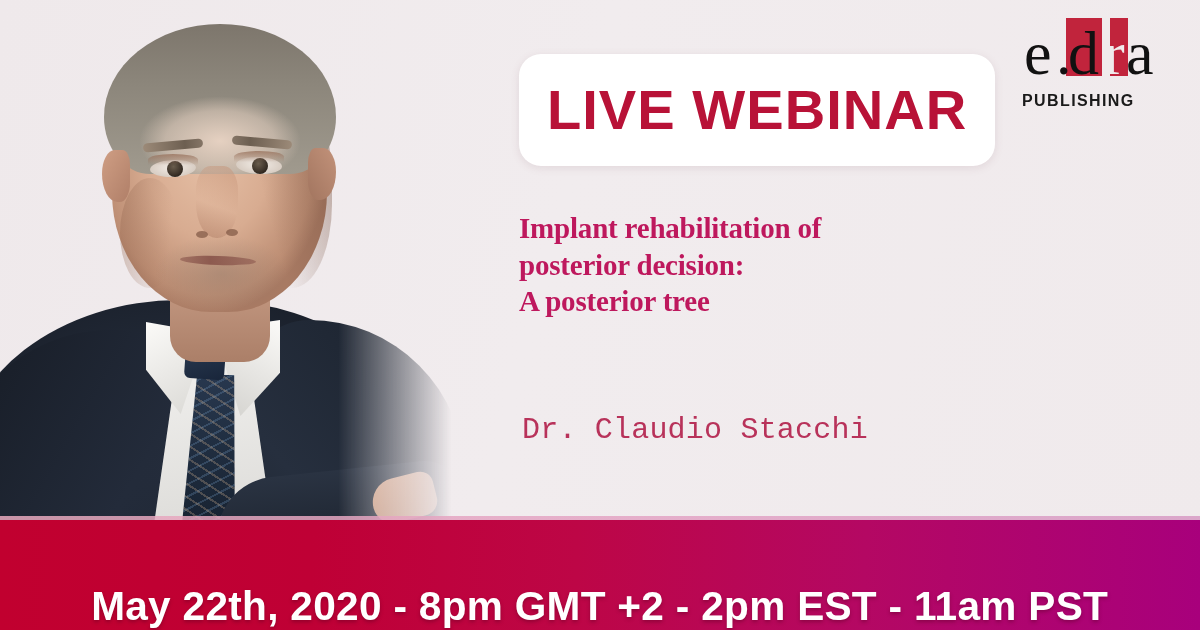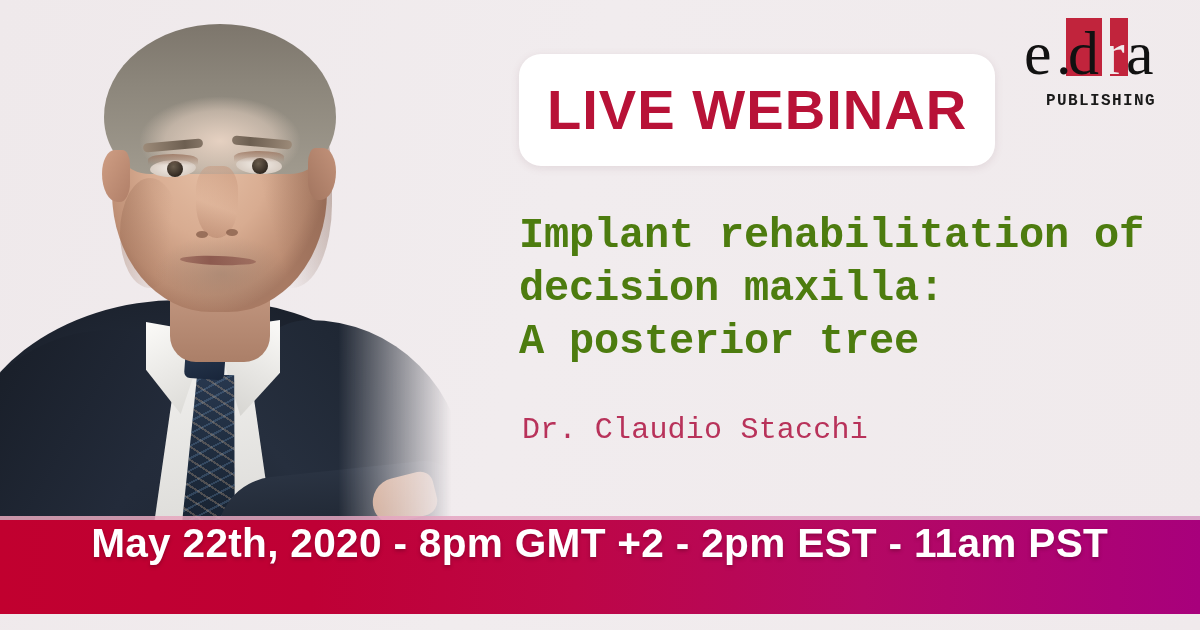--- a/index.html
+++ b/index.html
@@ -338,38 +338,37 @@
     left: 0;
     top: 0;
     width: 158px;
     height: 76px;
   }
   .logo-caption {
     position: absolute;
     left: 0;
     top: 76px;
     width: 158px;
-    text-align: center;
-    font-family: Liberation Mono, monospace;
+    font-family: Liberation Sans, sans-serif;
     font-weight: bold;
     font-size: 16px;
     letter-spacing: 1.4px;
     color: #1a1a1a;
   }
 
   
   .headline {
     position: absolute;
     left: 519px;
     top: 210px;
     width: 600px;
-    color: #4d7c0f;
-    font-family: Liberation Mono, monospace;
+    color: #be185d;
+    font-family: Liberation Serif, serif;
     font-weight: bold;
-    font-size: 42px;
+    font-size: 29px;
     line-height: 1.26;
     letter-spacing: -0.2px;
   }
   .headline .ln { display: block; white-space: nowrap; }
 
   .speaker {
     position: absolute;
     left: 522px;
     top: 413px;
     color: #b8325a;
@@ -387,29 +386,29 @@
     top: 516px;
     height: 4px;
     background: linear-gradient(90deg, #e8a9bd 0%, #e3a3c4 55%, #d79ac4 100%);
     opacity: .85;
   }
   .banner {
     position: absolute;
     left: 0;
     right: 0;
     top: 520px;
-    height: 94px;
+    height: 110px;
     background: linear-gradient(92deg,
         #c1002f 0%,
         #bf0035 26%,
         #bd0646 48%,
         #b40863 72%,
         #a8007c 100%);
     display: flex;
-    align-items: flex-start;
+    align-items: flex-end;
     justify-content: center;
   }
   .banner-text {
     font-family: "Liberation Sans", sans-serif;
     font-weight: bold;
     font-size: 41px;
     color: #ffffff;
     white-space: nowrap;
     letter-spacing: 0.3px;
     text-shadow: 0 2px 4px rgba(80, 0, 30, .40);
@@ -475,21 +474,21 @@
 
       <text x="82" y="58" font-family="Liberation Serif, serif" font-size="62" fill="#F0EBEC">r</text>
 
       <text x="104" y="58" font-family="Liberation Serif, serif" font-size="62" fill="#111111">a</text>
     </svg>
     <div class="logo-caption">PUBLISHING</div>
   </div>
 
   <div class="headline">
     <span class="ln">Implant rehabilitation of</span>
-    <span class="ln">decision maxilla:</span>
+    <span class="ln">posterior decision:</span>
     <span class="ln">A posterior tree</span>
   </div>
 
   <div class="speaker">Dr. Claudio Stacchi</div>
 
   <div class="hairline"></div>
   <div class="banner">
     <span class="banner-text">May 22th, 2020 - 8pm GMT +2 - 2pm EST - 11am PST</span>
   </div>
 

